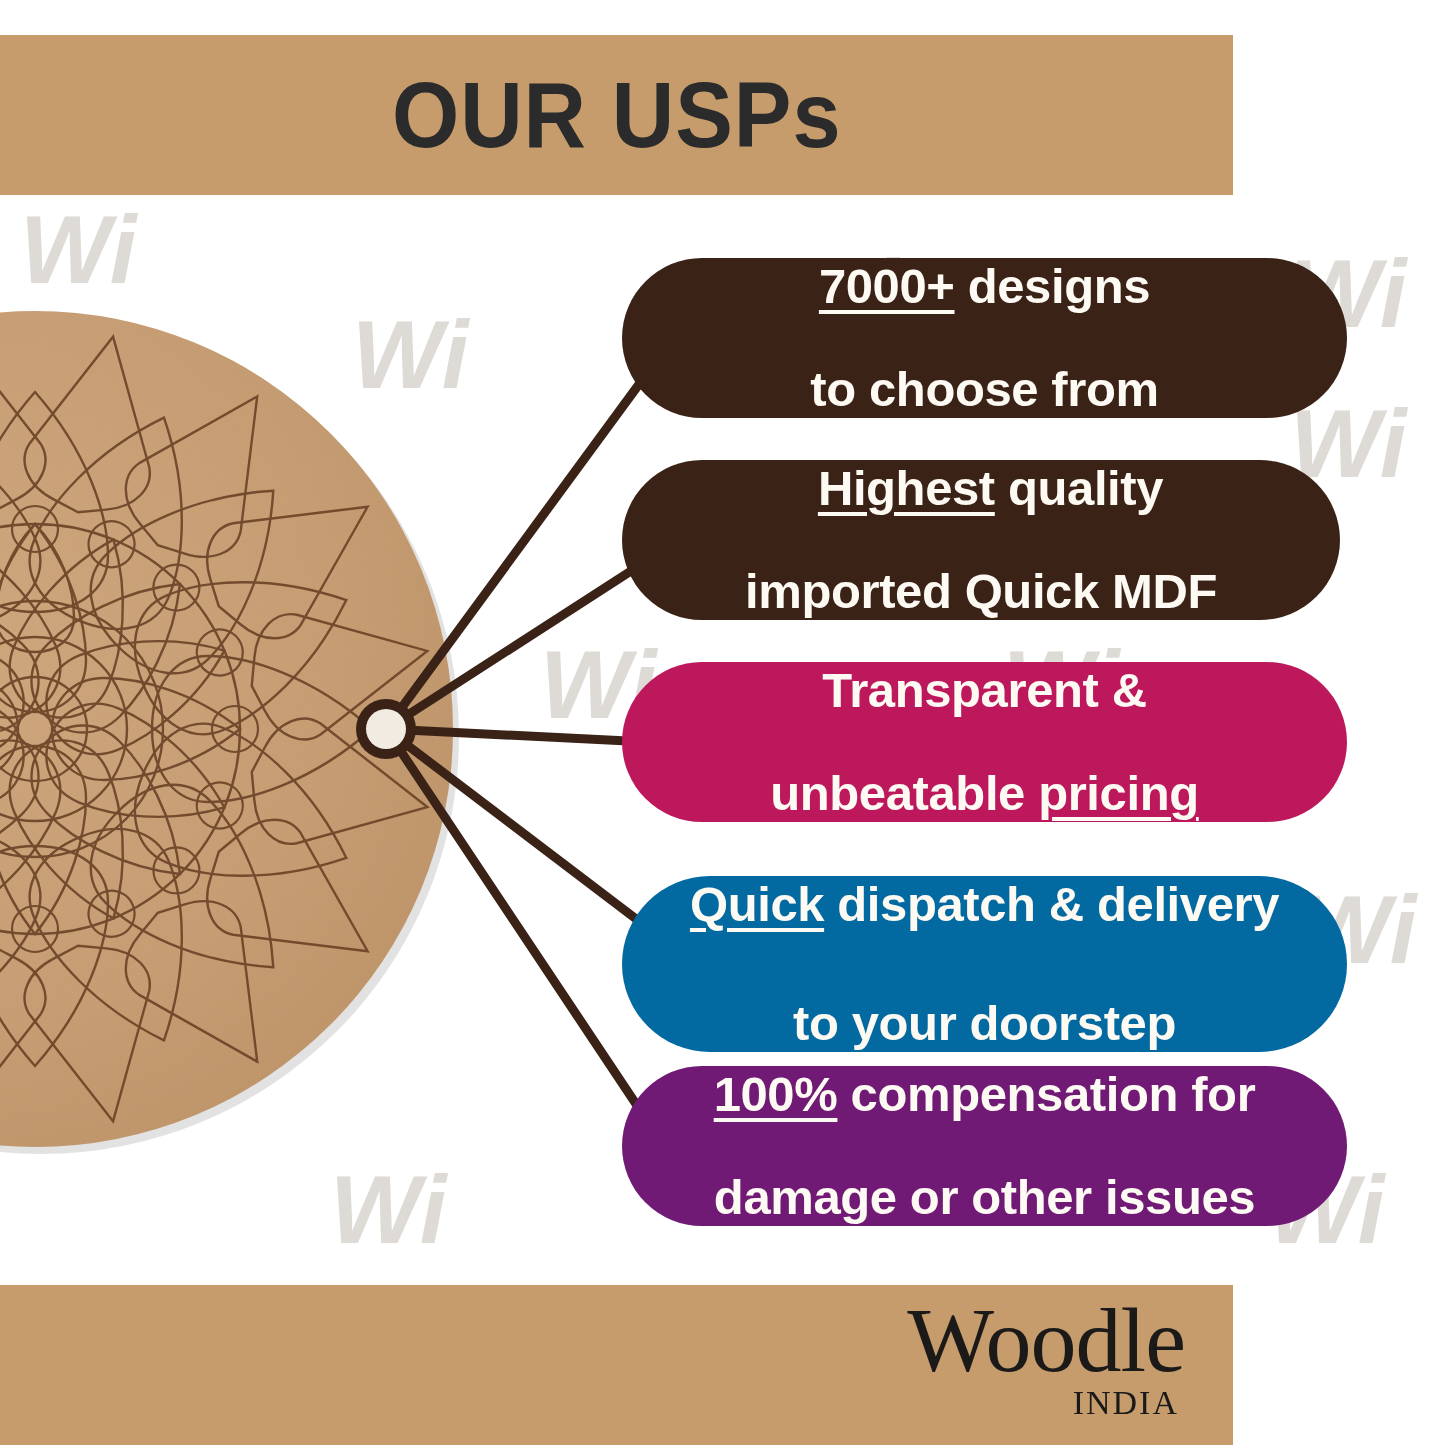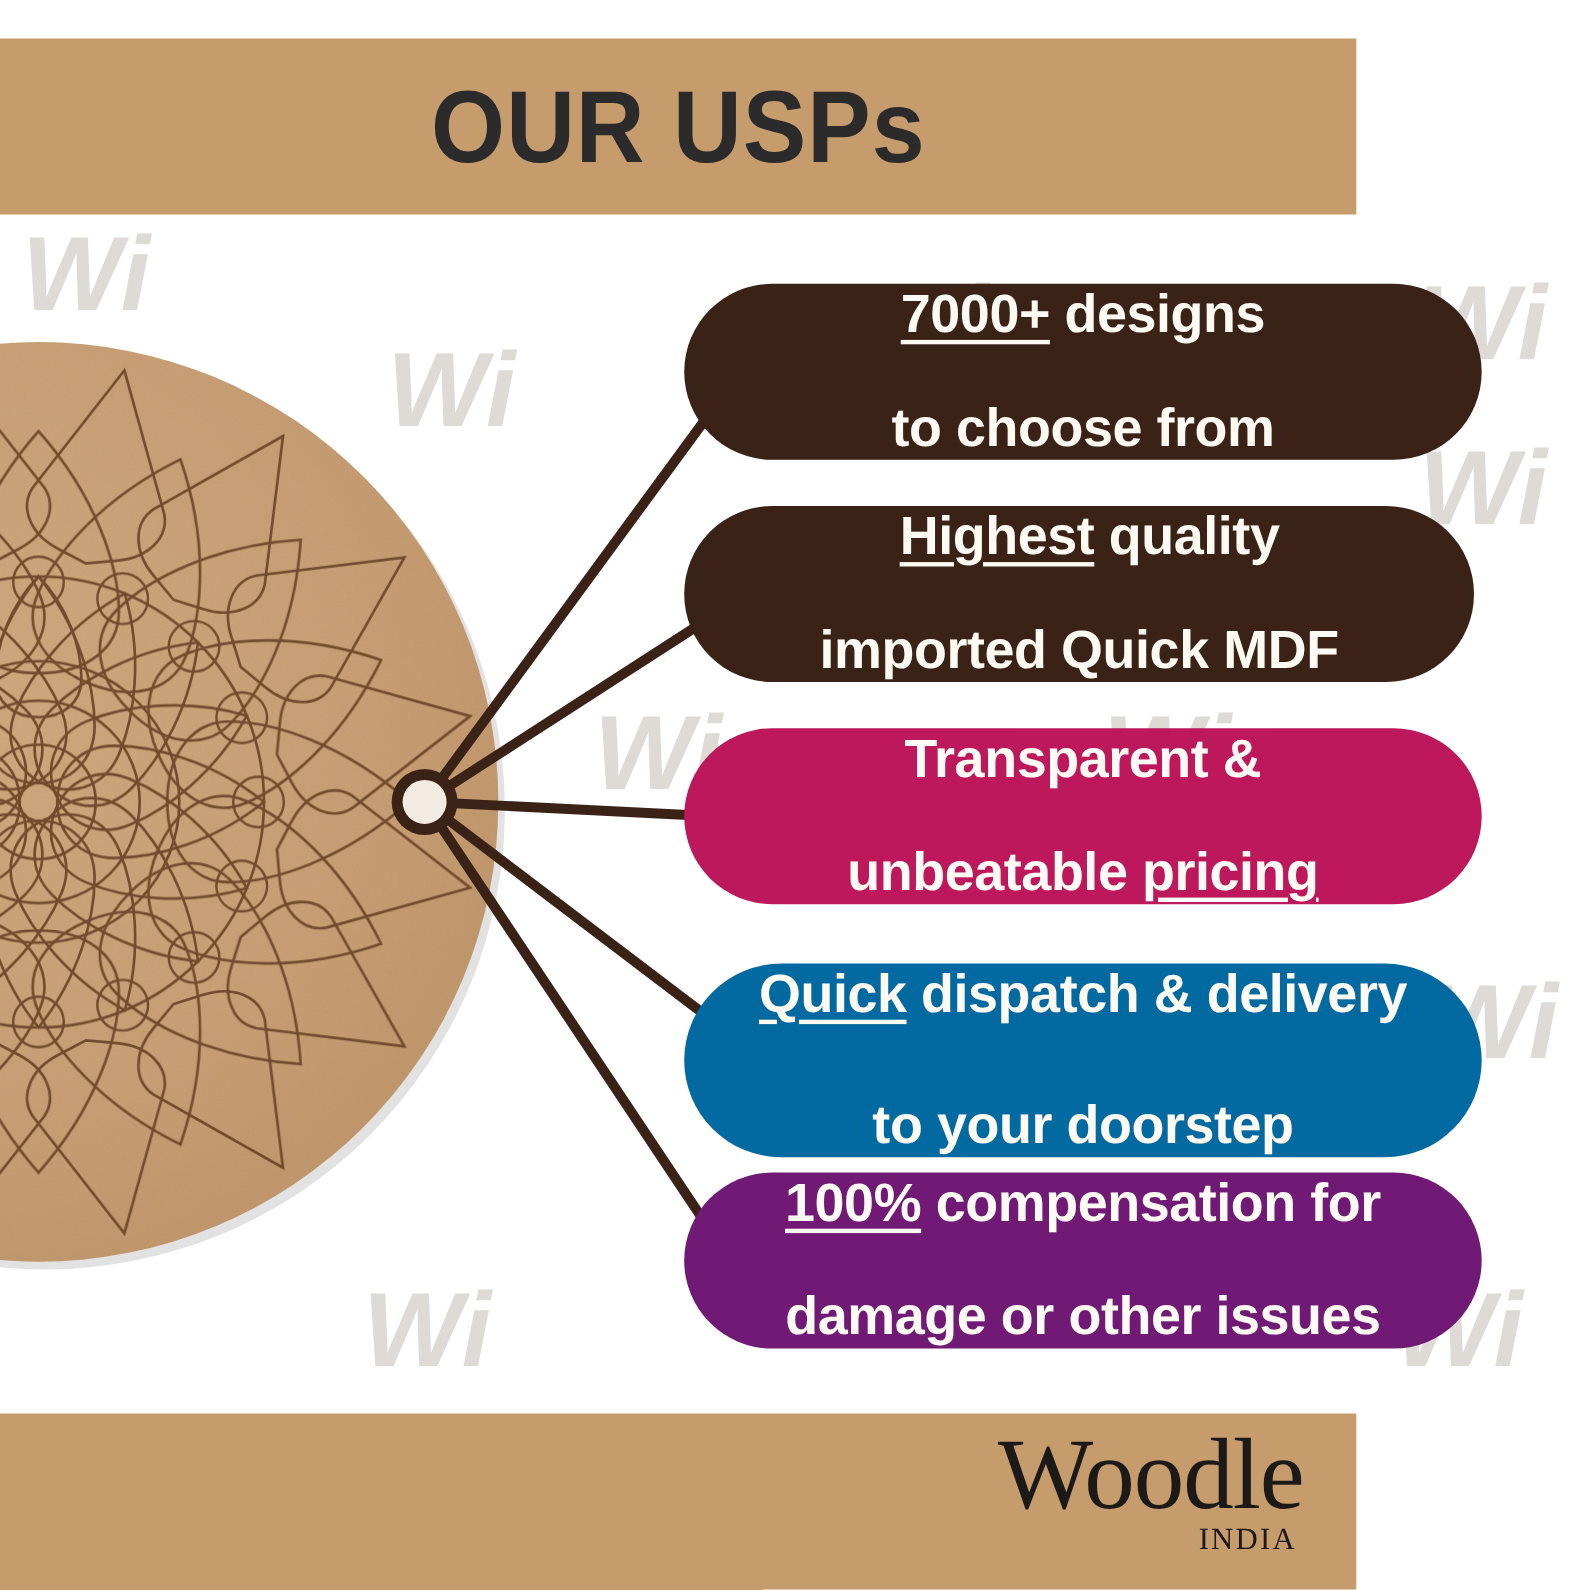--- a/index.html
+++ b/index.html
@@ -55,21 +55,21 @@
     font-family: "Liberation Serif", serif;
     font-size: 92px;
     font-weight: 400;
     color: #1c1a18;
     letter-spacing: -1px;
     display: block;
     line-height: 0.95;
   }
   #logo-sub {
     font-family: "Liberation Serif", serif;
-    font-size: 28px;
+    font-size: 34px;
     font-weight: 400;
     color: #1c1a18;
     letter-spacing: 2px;
     display: block;
     margin-top: 2px;
     margin-right: 6px;
   }
 
   
   .wm {

